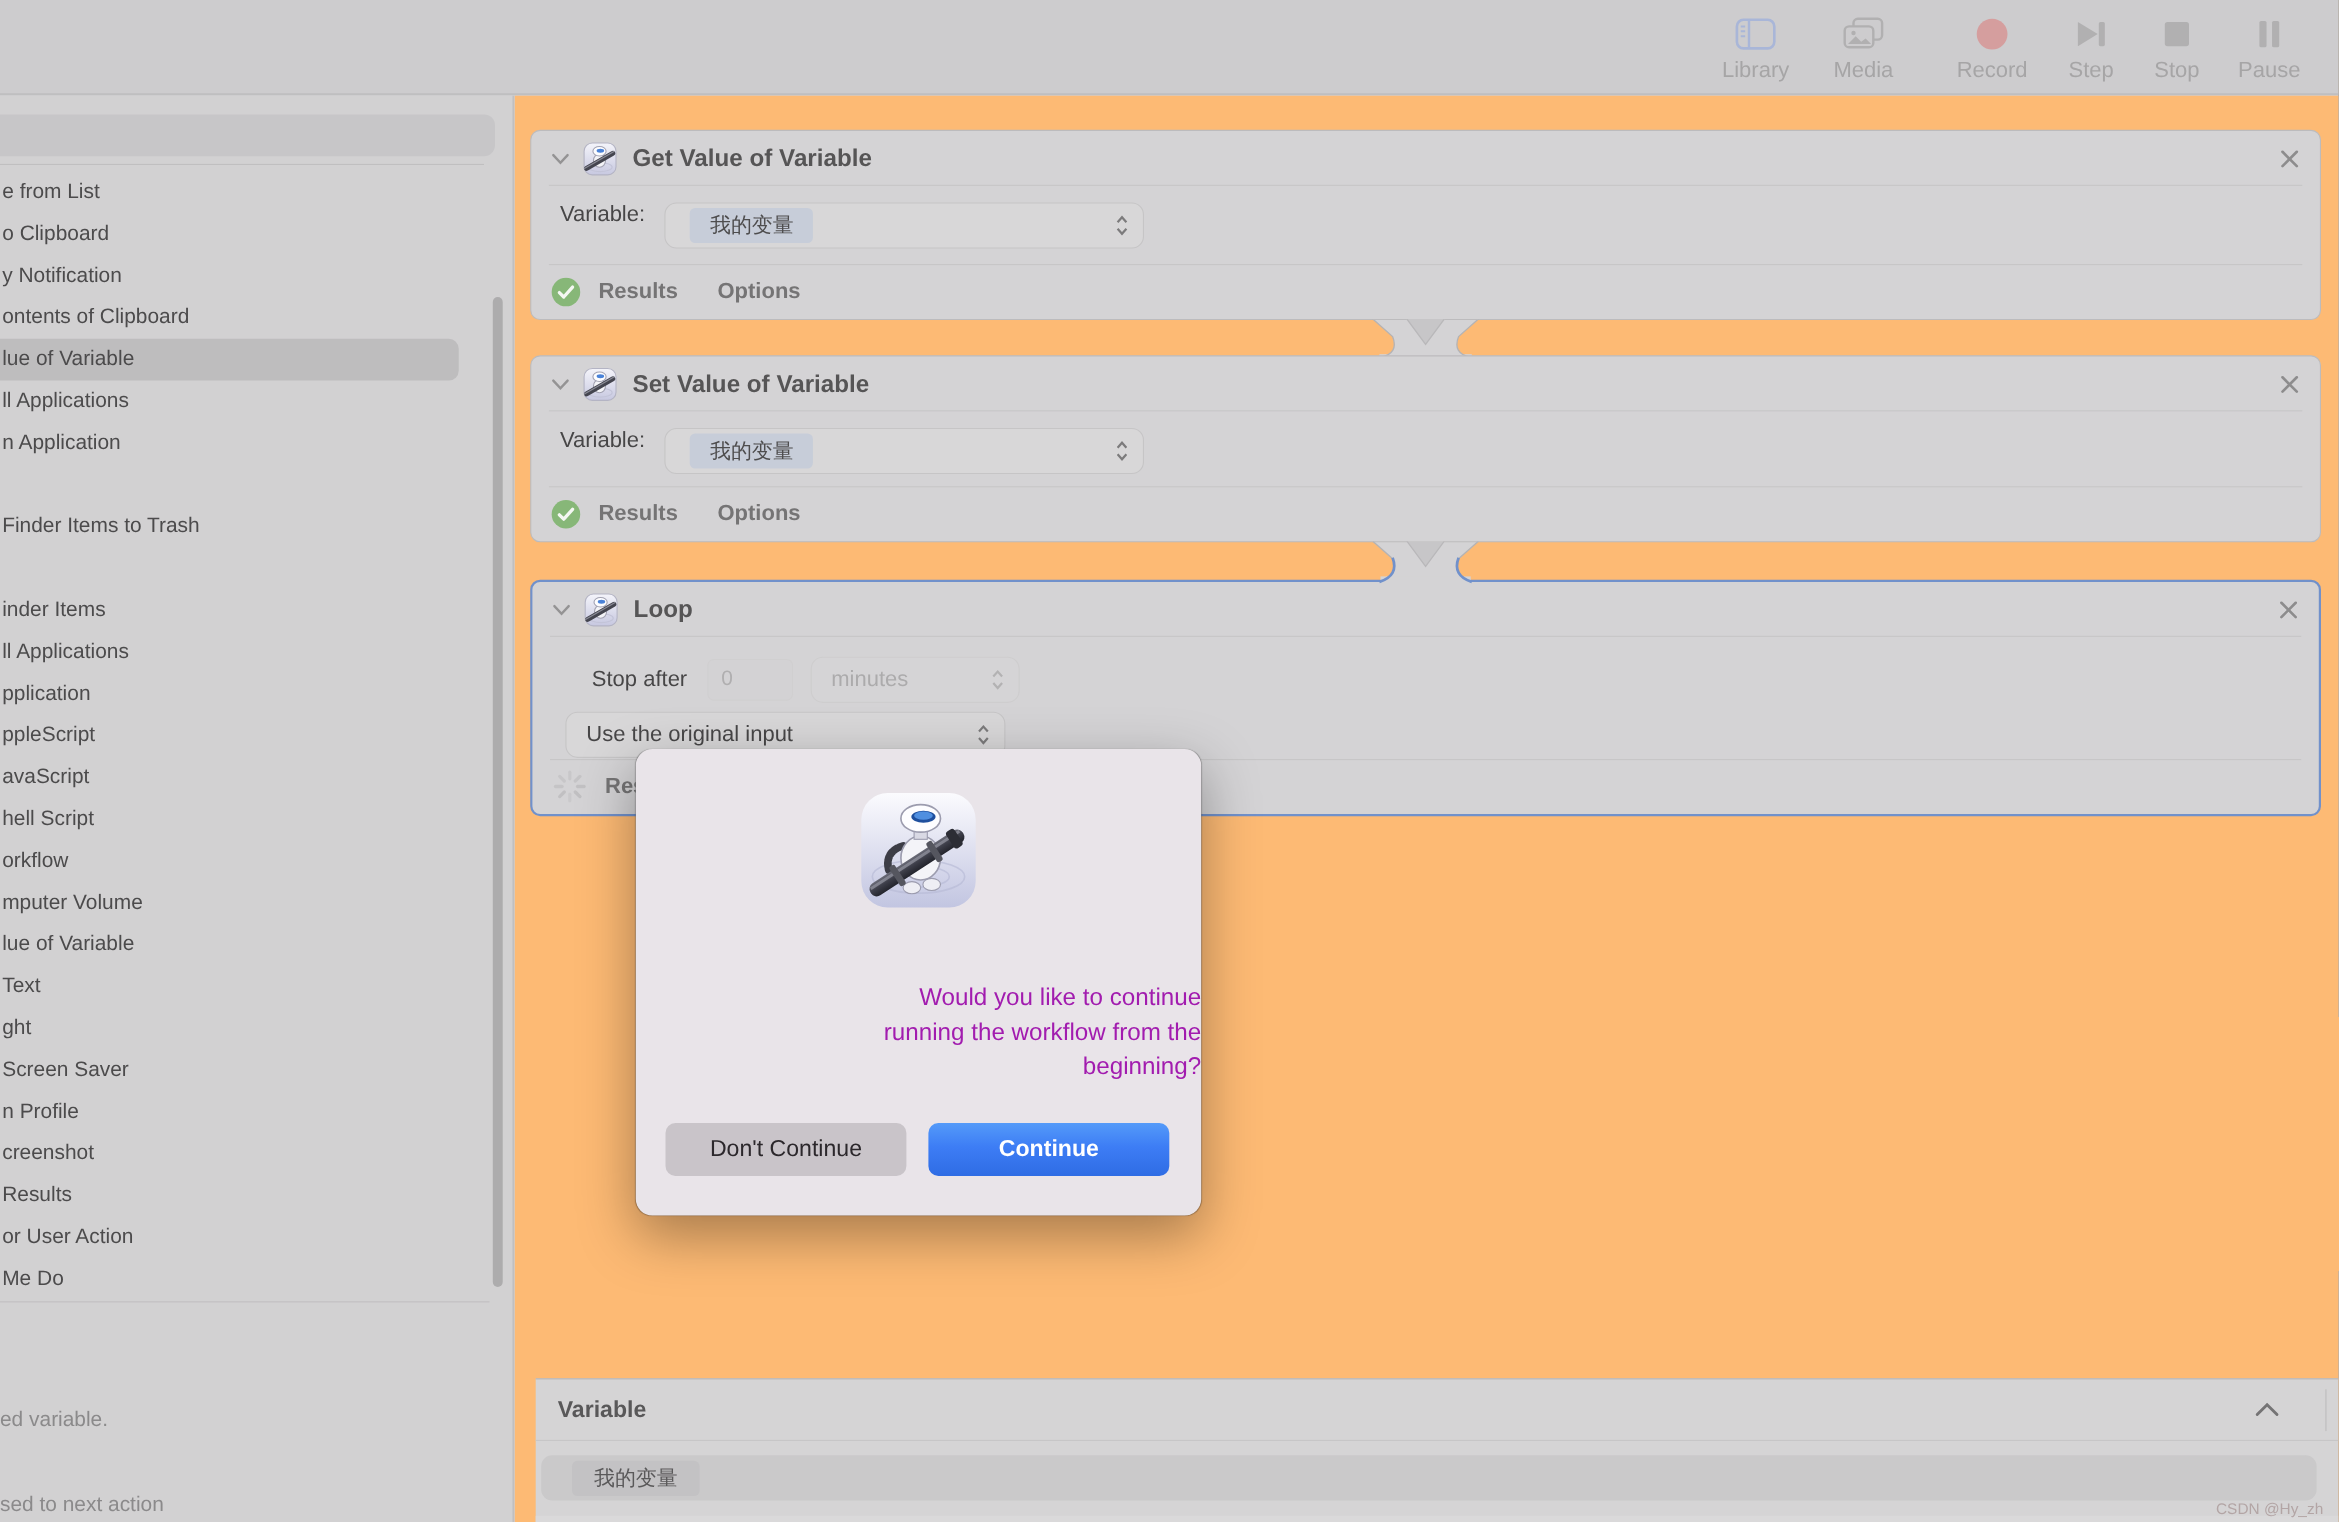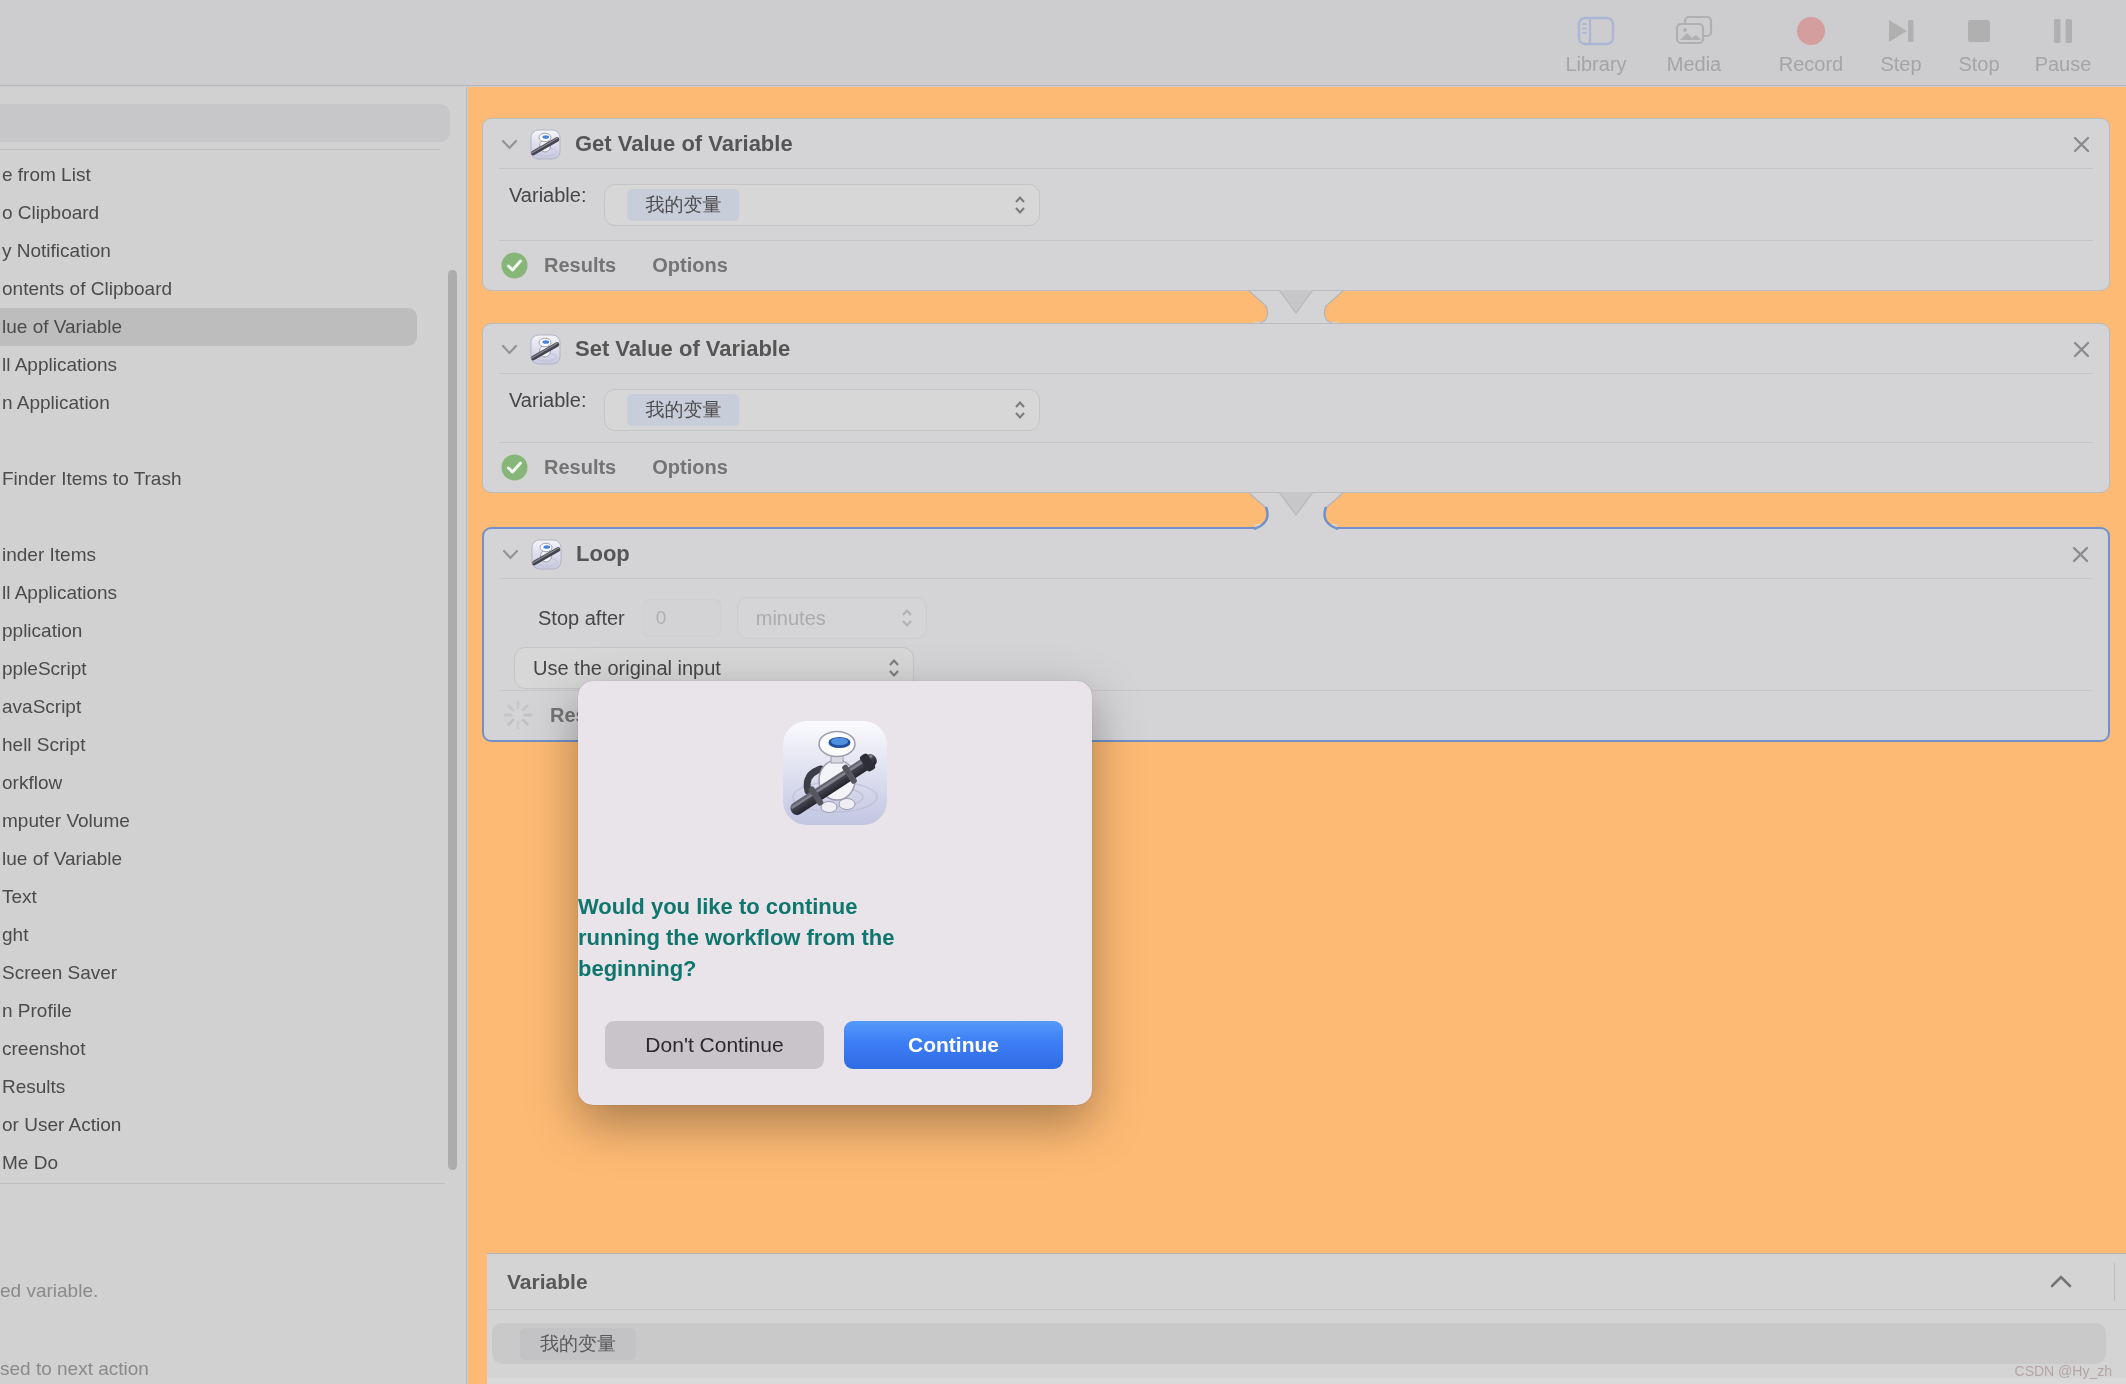--- a/index.html
+++ b/index.html
@@ -62,21 +62,21 @@
   .bp-title{font-size:21px;font-weight:bold;color:#595859;}
   .bp-chevron{margin-left:auto;margin-right:34px;display:flex;cursor:default;}
   .bp-vdiv{position:absolute;right:11px;top:9px;width:1px;height:38px;background:#bdbcbd;}
   .bp-row{position:absolute;left:5px;top:69px;width:1614px;height:41px;background:#cac9ca;border-radius:10px;display:flex;align-items:center;}
   .bp-token{margin-left:28px;background:#c3c2c4;border-radius:5px;padding:3px 20px;font-size:19px;color:#5a595a;}
   .bp-strip{position:absolute;left:0;top:124px;width:100%;height:7px;background:#dad9da;}
 
   
   .dialog{position:absolute;left:578px;top:681px;width:514px;height:424px;background:#e9e4e9;border-radius:15px;box-shadow:0 18px 50px rgba(0,0,0,.34), 0 0 1px rgba(0,0,0,.3);z-index:20;}
   .dlg-icon{position:absolute;left:201px;top:36px;}
-  .dlg-text{position:absolute;left:0;top:210px;width:100%;text-align:left;font-size:22px;font-weight:bold;color:#0f766e;line-height:31px;}
+  .dlg-text{position:absolute;left:0;top:210px;width:100%;text-align:right;font-size:22px;font-weight:normal;color:#a21caf;line-height:31px;}
   .dlg-buttons{position:absolute;left:27px;top:340px;display:flex;gap:20px;}
   .btn{width:219px;height:48px;border-radius:9px;font-size:21px;display:flex;align-items:center;justify-content:center;cursor:default;box-sizing:border-box;}
   .btn.gray{background:#c9c4c9;color:#2c282c;}
   .btn.blue{background:linear-gradient(180deg,#549af9 0%,#3d7df5 45%,#2f6ce4 100%);color:#ffffff;font-weight:600;}
 
   .watermark{position:absolute;right:14px;bottom:5px;font-size:14px;color:#b3a5a5;z-index:5;}
 </style>
 </head>
 <body>
 

